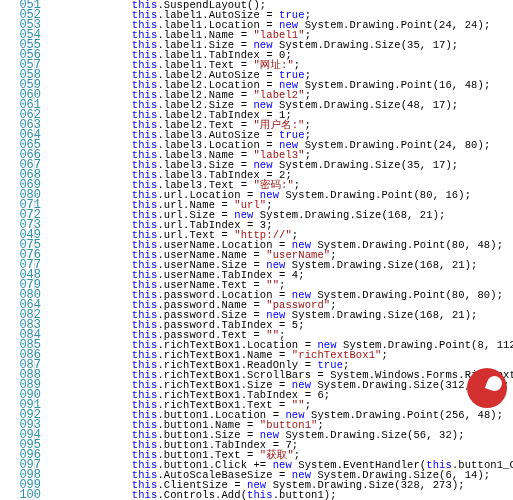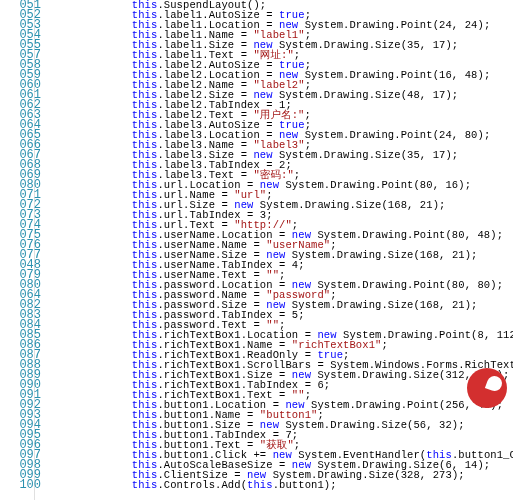--- a/index.html
+++ b/index.html
@@ -92,20 +92,24 @@
     </div>
     <div class="line">
       <span class="ln">054</span>
       <span class="code">            <span class="kw">this</span>.label1.Name = <span class="str">"label1"</span>;</span>
     </div>
     <div class="line">
       <span class="ln">055</span>
       <span class="code">            <span class="kw">this</span>.label1.Size = <span class="kw">new</span> System.Drawing.Size(35, 17);</span>
     </div>
     <div class="line">
+      <span class="ln">056</span>
+      <span class="code">            <span class="kw">this</span>.label1.TabIndex = 0;</span>
+    </div>
+    <div class="line">
       <span class="ln">057</span>
       <span class="code">            <span class="kw">this</span>.label1.Text = <span class="str">"网址:"</span>;</span>
     </div>
     <div class="line">
       <span class="ln">058</span>
       <span class="code">            <span class="kw">this</span>.label2.AutoSize = <span class="kw">true</span>;</span>
     </div>
     <div class="line">
       <span class="ln">059</span>
       <span class="code">            <span class="kw">this</span>.label2.Location = <span class="kw">new</span> System.Drawing.Point(16, 48);</span>
@@ -160,21 +164,21 @@
     </div>
     <div class="line">
       <span class="ln">072</span>
       <span class="code">            <span class="kw">this</span>.url.Size = <span class="kw">new</span> System.Drawing.Size(168, 21);</span>
     </div>
     <div class="line">
       <span class="ln">073</span>
       <span class="code">            <span class="kw">this</span>.url.TabIndex = 3;</span>
     </div>
     <div class="line">
-      <span class="ln">074</span>
+      <span class="ln">049</span>
       <span class="code">            <span class="kw">this</span>.url.Text = <span class="str">"http://"</span>;</span>
     </div>
     <div class="line">
       <span class="ln">075</span>
       <span class="code">            <span class="kw">this</span>.userName.Location = <span class="kw">new</span> System.Drawing.Point(80, 48);</span>
     </div>
     <div class="line">
       <span class="ln">076</span>
       <span class="code">            <span class="kw">this</span>.userName.Name = <span class="str">"userName"</span>;</span>
     </div>

